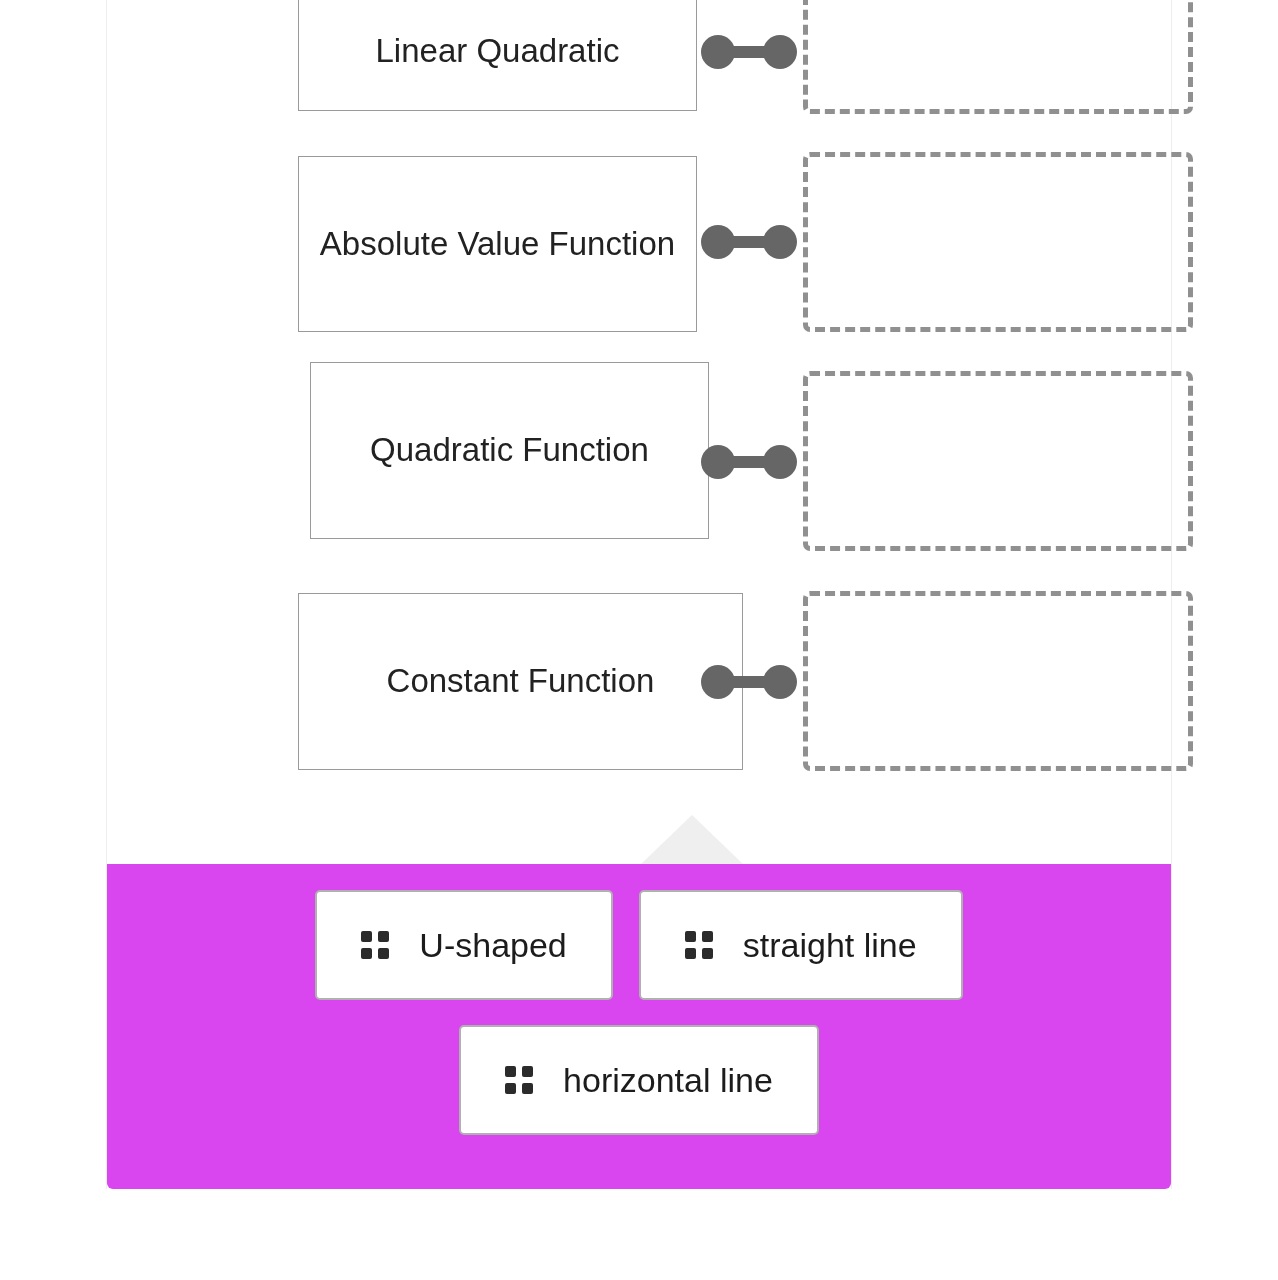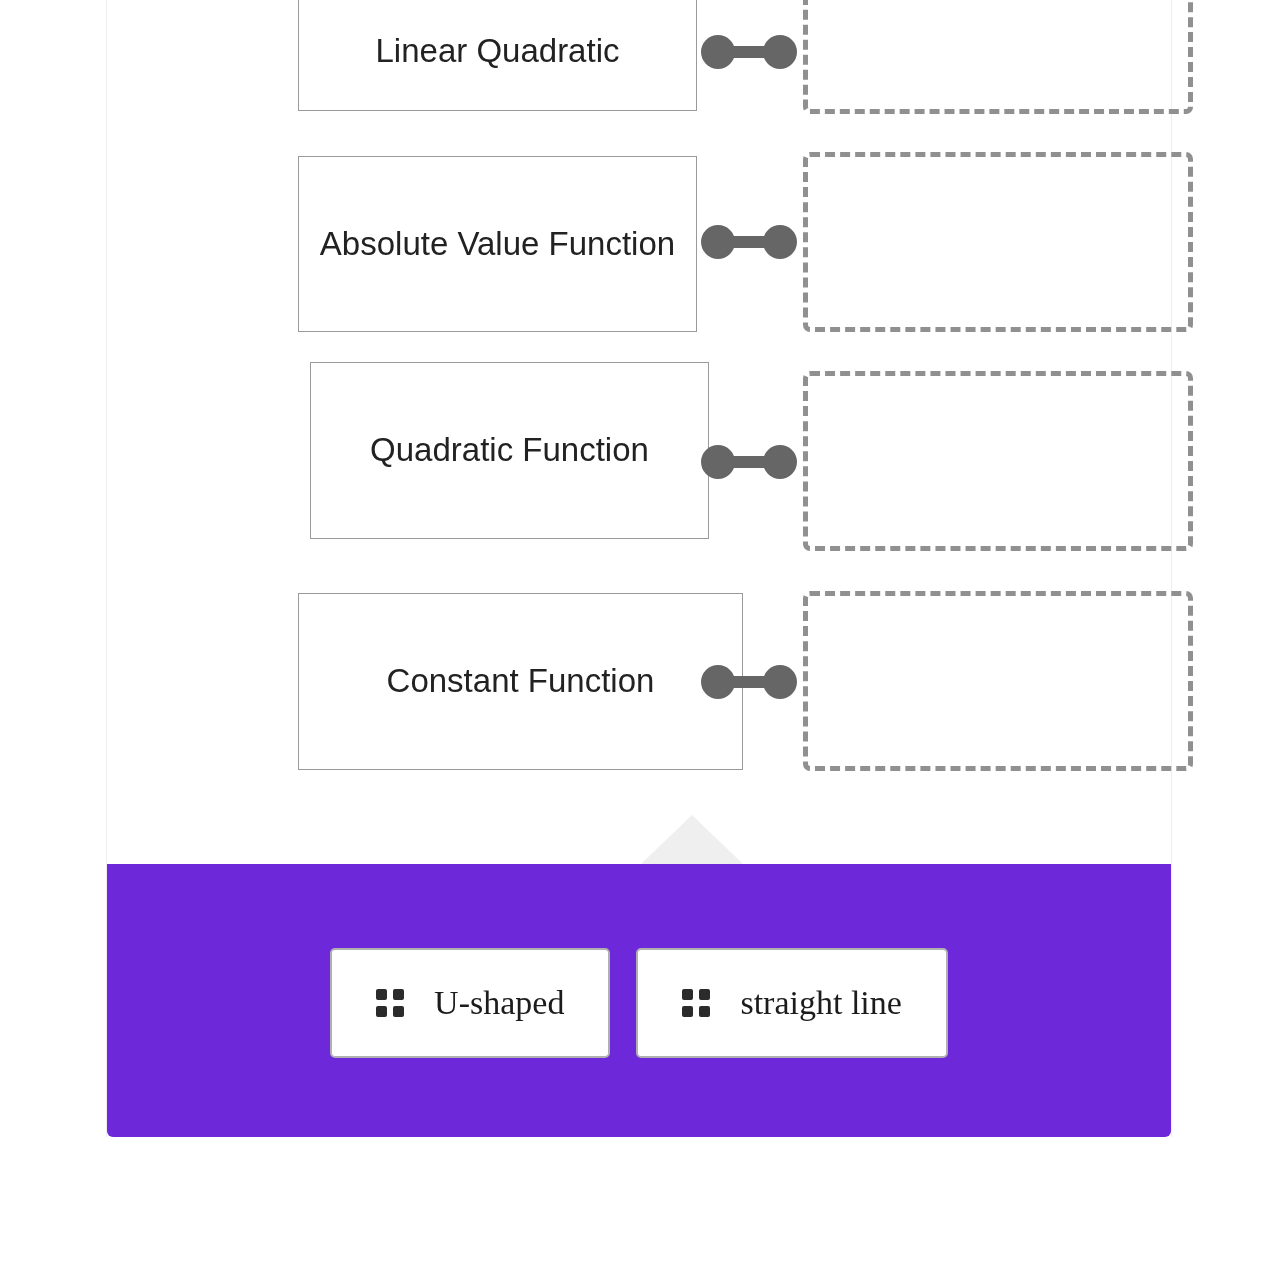--- a/index.html
+++ b/index.html
@@ -92,26 +92,25 @@
     width: 0;
     height: 0;
     border-left: 52px solid transparent;
     border-right: 52px solid transparent;
     border-bottom: 50px solid #efefef;
   }
 
   
   #word-bank {
     position: relative;
-    background: #6d28d9;
+    background: #d946ef;
     border-bottom-left-radius: 6px;
     border-bottom-right-radius: 6px;
-    padding: 84px 0 54px 0;
-    box-sizing: border-box;
-    font-family: Liberation Serif, serif;
+    padding: 26px 0 54px 0;
+    box-sizing: border-box;
   }
 
   .bank-row {
     display: flex;
     justify-content: center;
     gap: 26px;
   }
   .bank-row + .bank-row { margin-top: 25px; }
 
   .chip {
@@ -221,16 +220,25 @@
           <i></i>
             <i></i>
             <i></i>
             <i></i>
         </span>
         <span class="chip-label">straight line</span>
       </div>
     </div>
 
     <div class="bank-row">
+      <div class="chip">
+        <span class="drag-handle">
+          <i></i>
+            <i></i>
+            <i></i>
+            <i></i>
+        </span>
+        <span class="chip-label">horizontal line</span>
+      </div>
     </div>
 
   </div>
 </div>
 
 </body></html>

